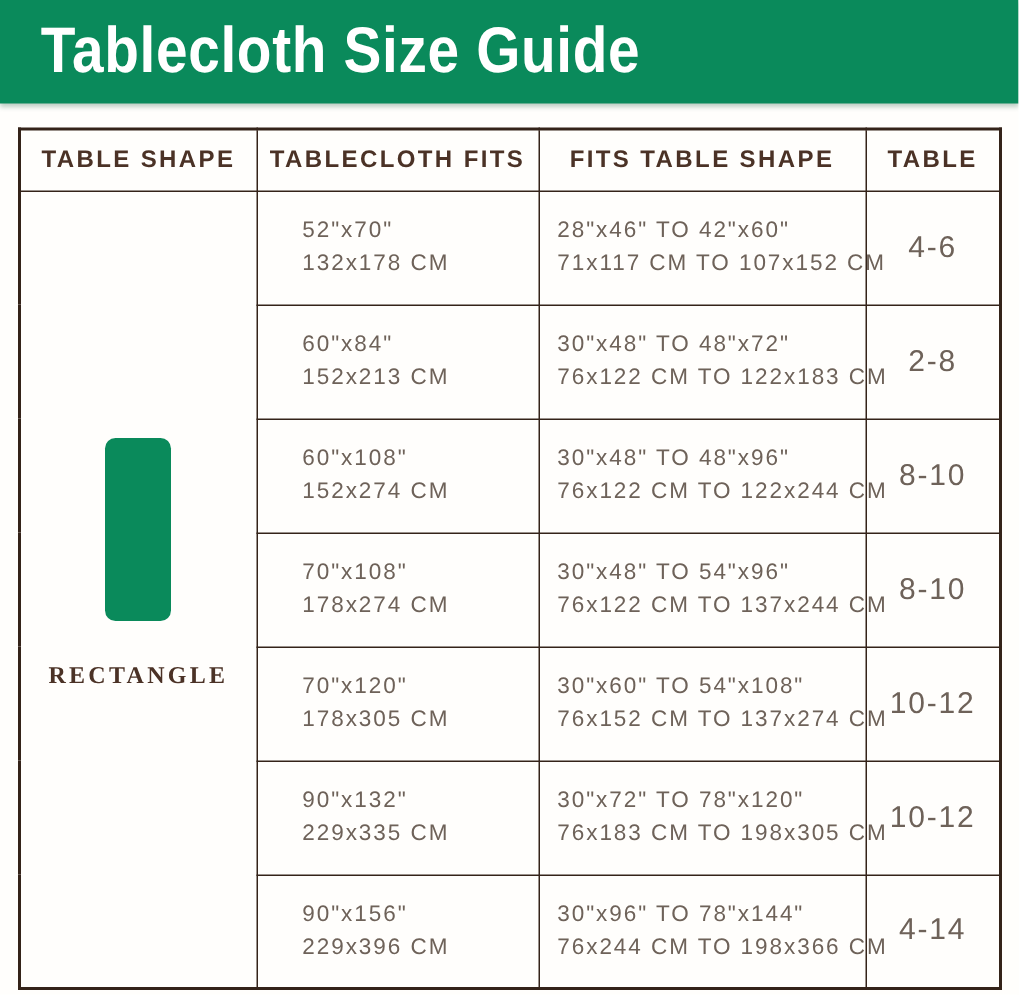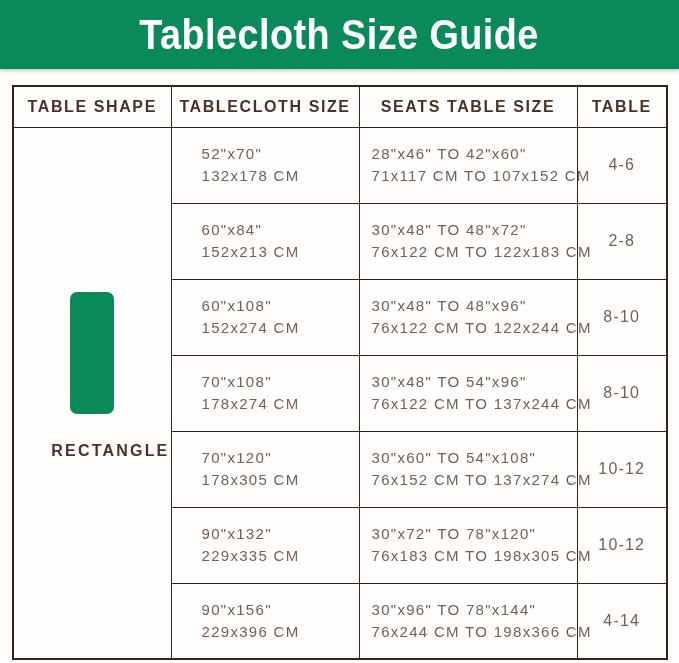--- a/index.html
+++ b/index.html
@@ -9,21 +9,21 @@
     background: #ffffff;
     font-family: "Liberation Sans", sans-serif;
     overflow: hidden;
   }
   .page { width: 679px; height: 663px; background: #fffefc; }
 
   
   .banner {
     height: 69px;
     background: #0a8a5b;
-    display: flex; align-items: center; justify-content: center;
+    display: flex; align-items: center; justify-content: flex-start;
     box-shadow: 0 2px 3px rgba(110, 150, 130, 0.45);
     position: relative;
   }
   .title {
     margin: 0;
     color: #ffffff;
     font-size: 43px;
     font-weight: bold;
     letter-spacing: 0.5px;
     white-space: nowrap;
@@ -60,30 +60,31 @@
     font-size: 15px;
     letter-spacing: 1.3px;
     line-height: 22px;
     color: #6e6259;
     white-space: nowrap;
   }
   td.cloth-cell { padding-left: 30px; text-align: left; }
   td.fits-cell  { padding-left: 12px; text-align: left; }
   td.seats-cell {
     text-align: center;
-    font-size: 16px;
+    font-size: 20px;
     letter-spacing: 1.2px;
     color: #6e6259;
   }
 
   
   td.shape-cell {
-    text-align: right;
+    text-align: center;
     vertical-align: middle;
     padding-bottom: 34px;
+    font-family: Liberation Serif, serif;
   }
   .shape-rect {
     width: 44px; height: 122px;
     background: #0a8a5b;
     border-radius: 7px;
     margin: 0 auto 28px auto;
   }
   .shape-label {
     font-size: 16px;
     font-weight: 600;
@@ -105,22 +106,22 @@
     <table class="size-table">
       <colgroup>
         <col style="width:158px">
         <col style="width:188px">
         <col style="width:218px">
         <col style="width:90px">
       </colgroup>
       <thead>
         <tr>
           <th>TABLE SHAPE</th>
-          <th>TABLECLOTH SIZE</th>
-          <th>SEATS TABLE SIZE</th>
+          <th>TABLECLOTH FITS</th>
+          <th>FITS TABLE SHAPE</th>
           <th>TABLE</th>
         </tr>
       </thead>
       <tbody>
           <tr>
             <td class="shape-cell" rowspan="7">
     <div class="shape-rect"></div>
     <div class="shape-label">RECTANGLE</div>
   </td>
     <td class="cloth-cell">

